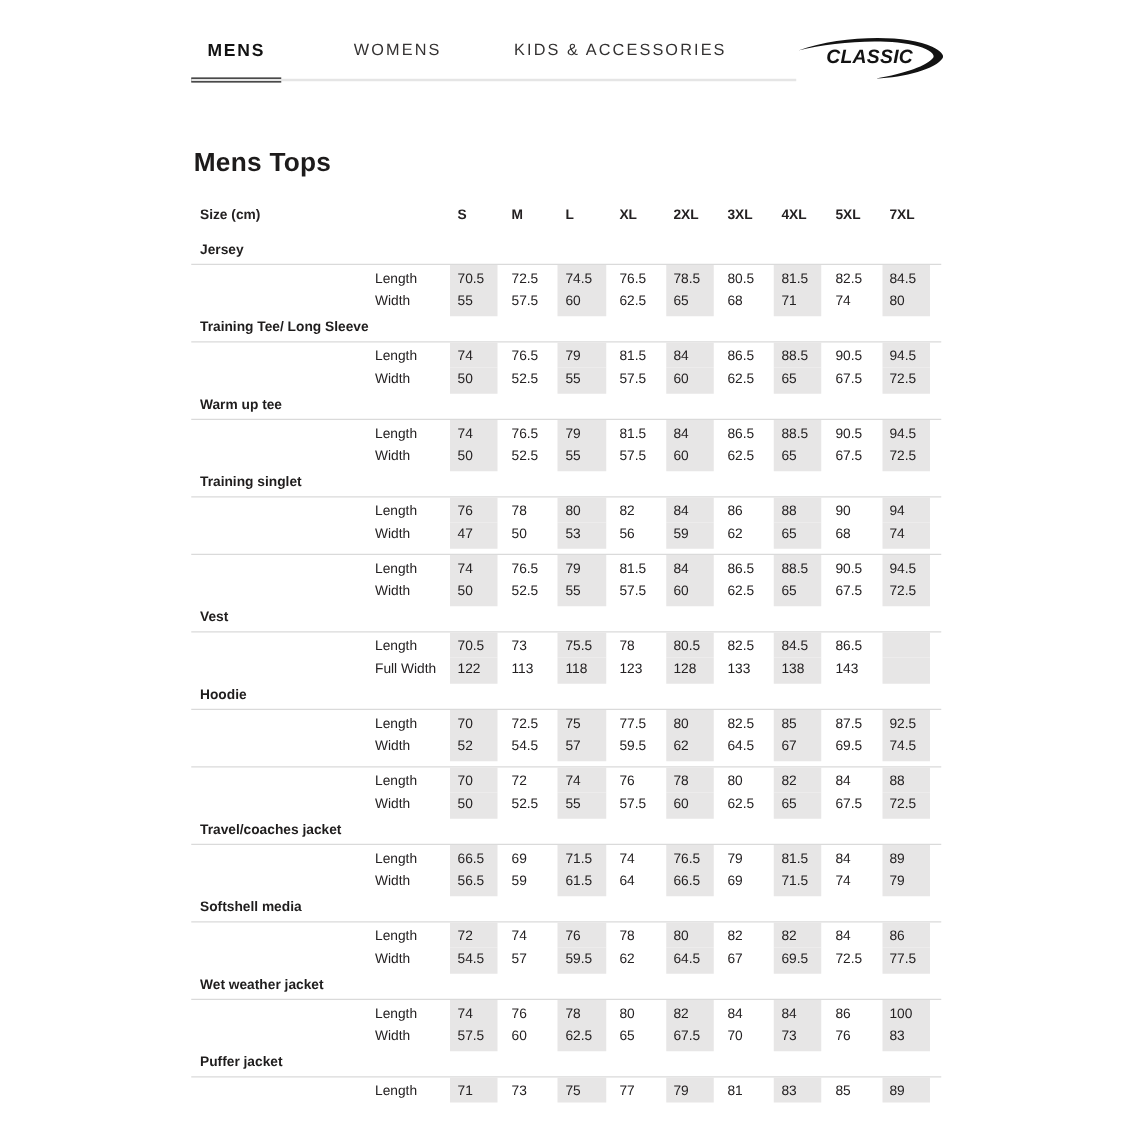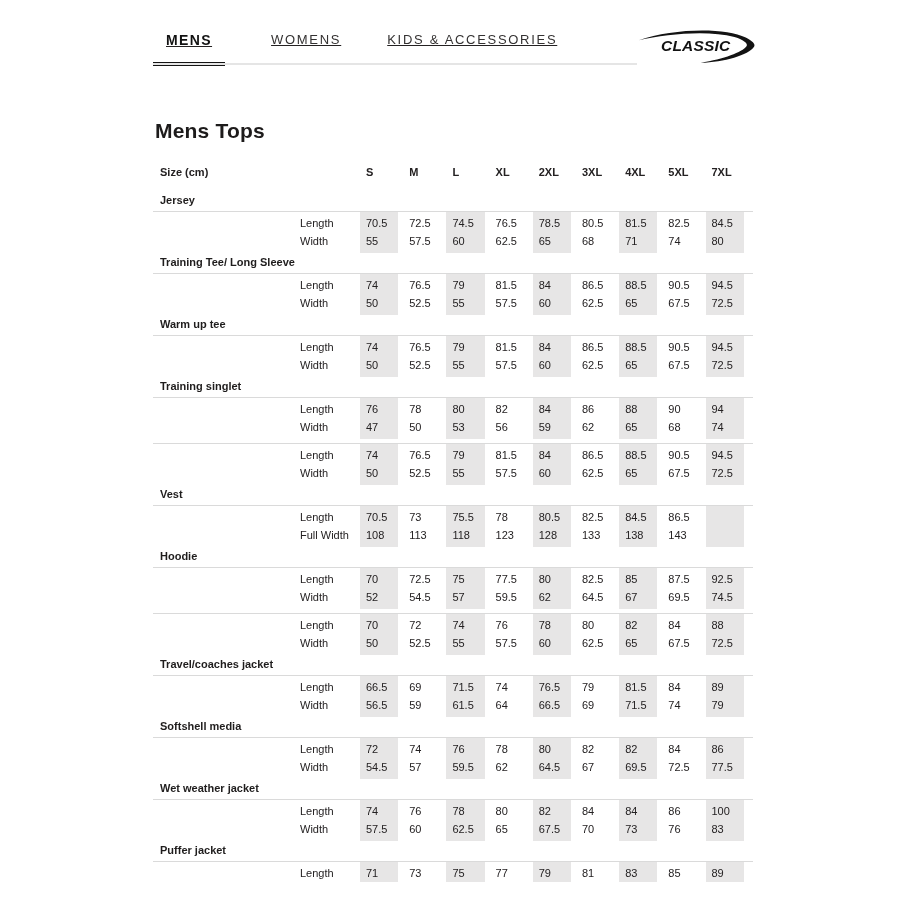--- a/index.html
+++ b/index.html
@@ -2,25 +2,25 @@
 <html><head>
 <meta charset="utf-8">
 <style>
   html,body{margin:0;padding:0;background:#fff;}
   body{font-family:"Liberation Sans",sans-serif;color:#242122;}
   .page{position:relative;width:900px;height:900px;background:#fff;overflow:hidden;}
   .content{position:absolute;left:153px;top:30px;width:600px;}
 
   
   .tabbar{position:relative;height:42px;}
-  .tabs{display:flex;align-items:center;text-decoration:underline;}
+  .tabs{display:flex;align-items:center;}
   .tab{font-size:13px;letter-spacing:1.7px;color:#343232;cursor:pointer;line-height:16px;padding-top:2px;}
   .tab.active{font-weight:bold;font-size:14px;letter-spacing:1.4px;color:#121212;padding:1px 13px 0 13px;position:relative;}
   .tab.active::after{content:"";position:absolute;left:0;right:0;top:31px;height:4.5px;background:#141414;}
-  .tab + .tab{margin-left:46px;}
+  .tab + .tab{margin-left:58px;}
   .track{position:absolute;left:0;top:33px;width:484px;height:1.5px;background:#e5e5e5;}
 
   
   .logo{position:absolute;right:-4px;top:-7px;width:122px;height:44px;}
   .logo svg{position:absolute;left:0;top:0;width:122px;height:44px;}
   .logo-text{position:absolute;left:10px;top:14px;font-size:15.5px;font-weight:800;font-style:italic;letter-spacing:0.2px;color:#131313;margin-left:16px;}
 
   
   .page-title{font-size:21px;font-weight:bold;margin:47px 0 0 2px;color:#1d1b1b;letter-spacing:0.2px;}
 
@@ -232,21 +232,21 @@
             <div class="value-cell size-cell shaded">75.5</div>
             <div class="value-cell size-cell">78</div>
             <div class="value-cell size-cell shaded">80.5</div>
             <div class="value-cell size-cell">82.5</div>
             <div class="value-cell size-cell shaded">84.5</div>
             <div class="value-cell size-cell">86.5</div>
             <div class="value-cell size-cell shaded"></div>
           </div>
           <div class="t-row data-row last">
             <div class="label-cell measure-label">Full Width</div>
-            <div class="value-cell size-cell shaded">108</div>
+            <div class="value-cell size-cell shaded">122</div>
             <div class="value-cell size-cell">113</div>
             <div class="value-cell size-cell shaded">118</div>
             <div class="value-cell size-cell">123</div>
             <div class="value-cell size-cell shaded">128</div>
             <div class="value-cell size-cell">133</div>
             <div class="value-cell size-cell shaded">138</div>
             <div class="value-cell size-cell">143</div>
             <div class="value-cell size-cell shaded"></div>
           </div>
         </div>

